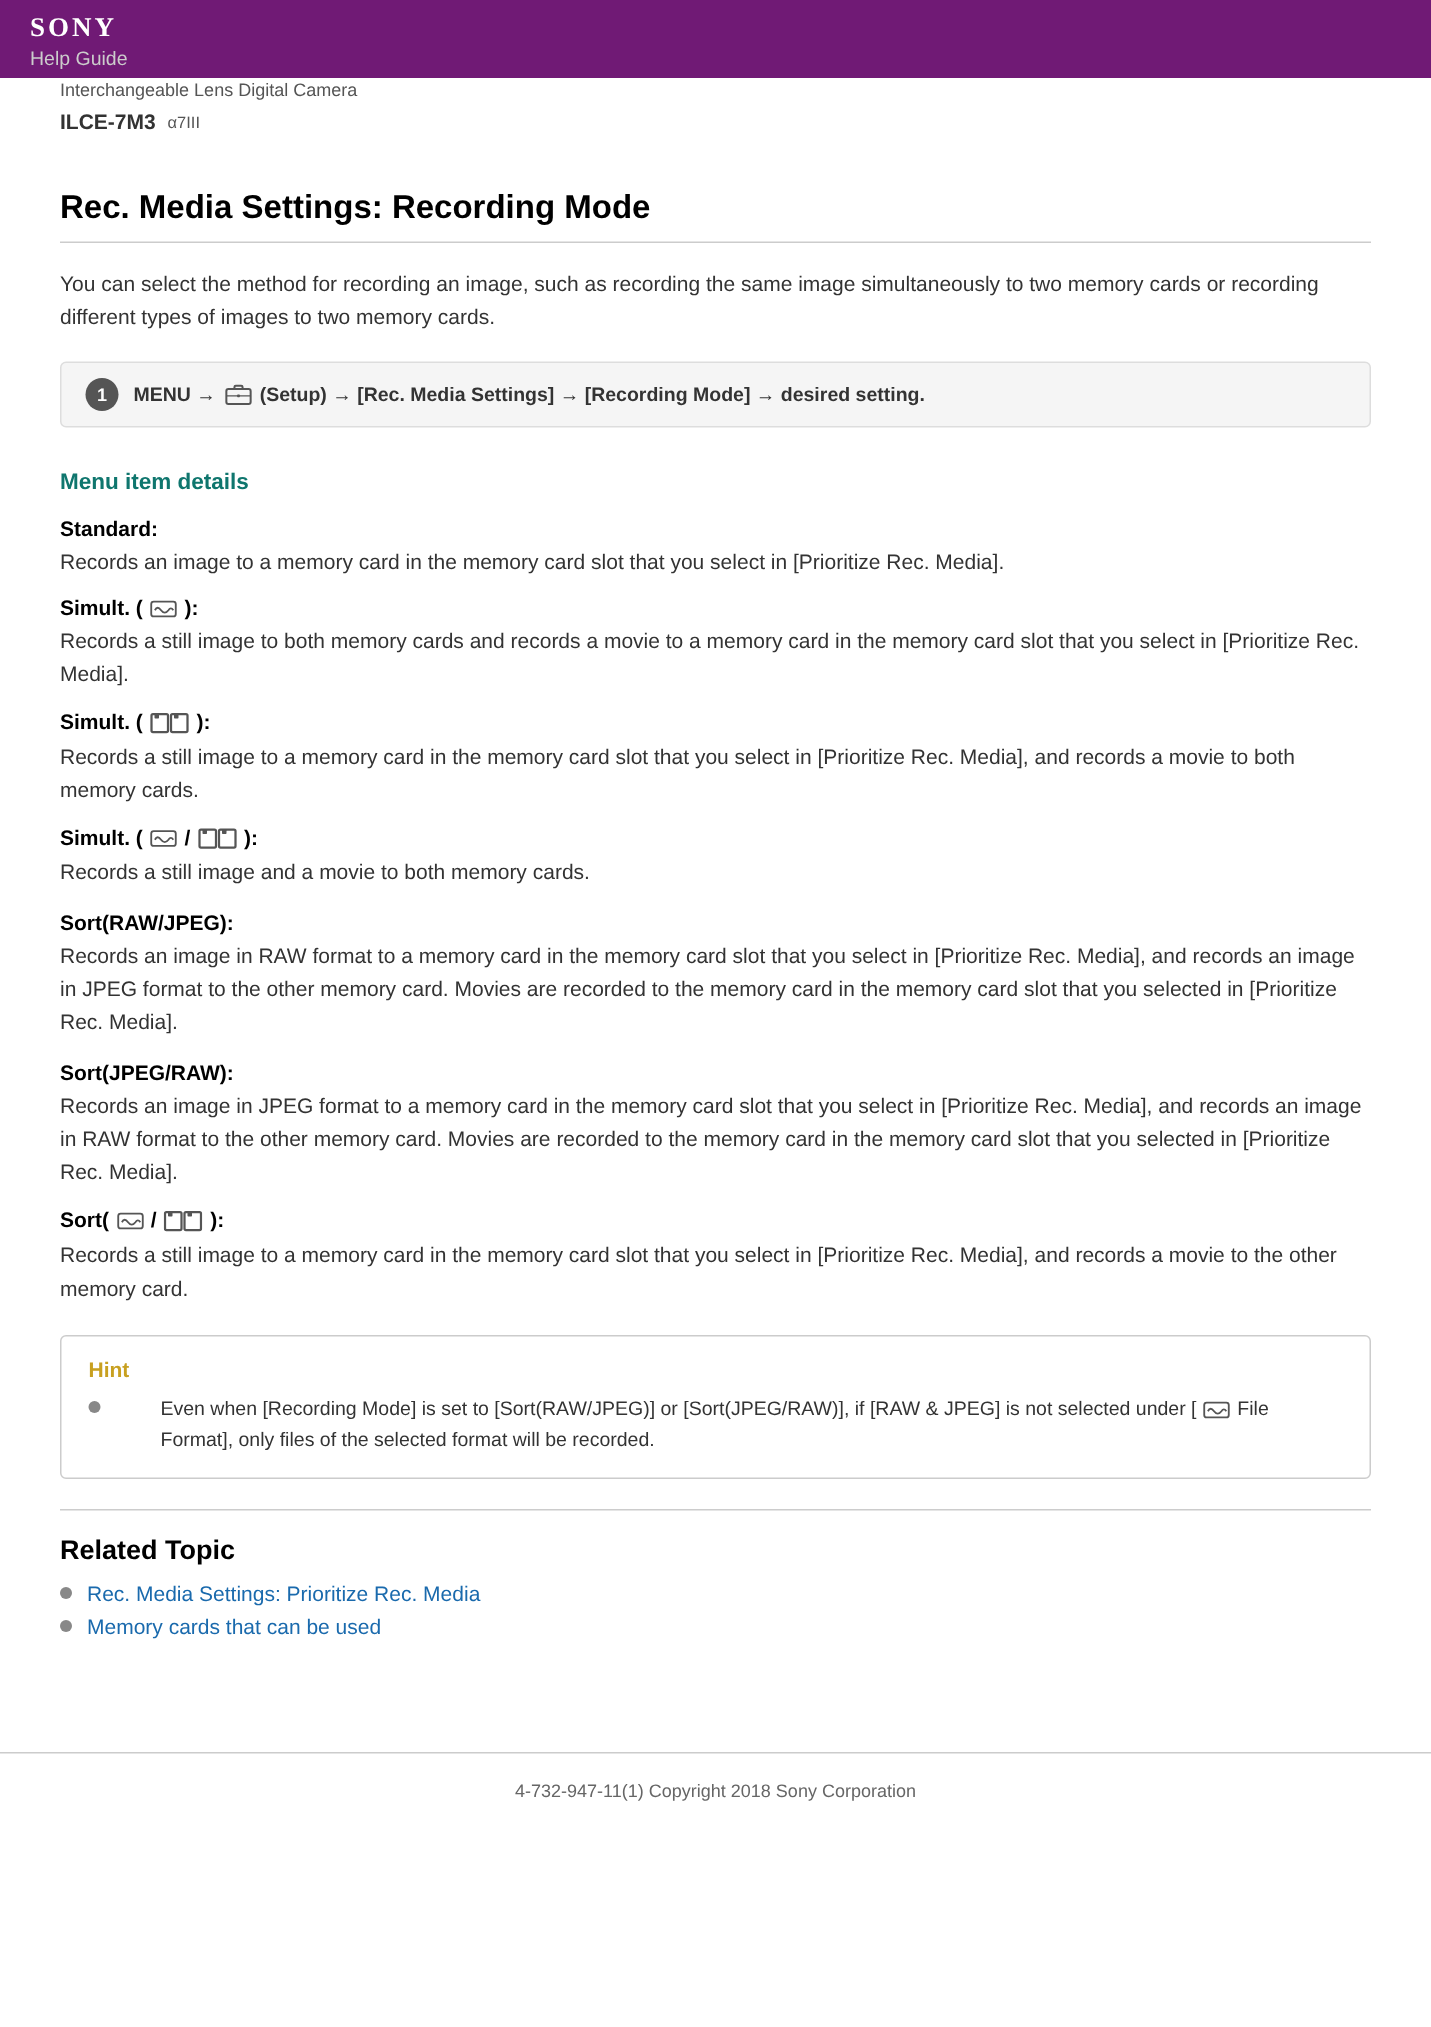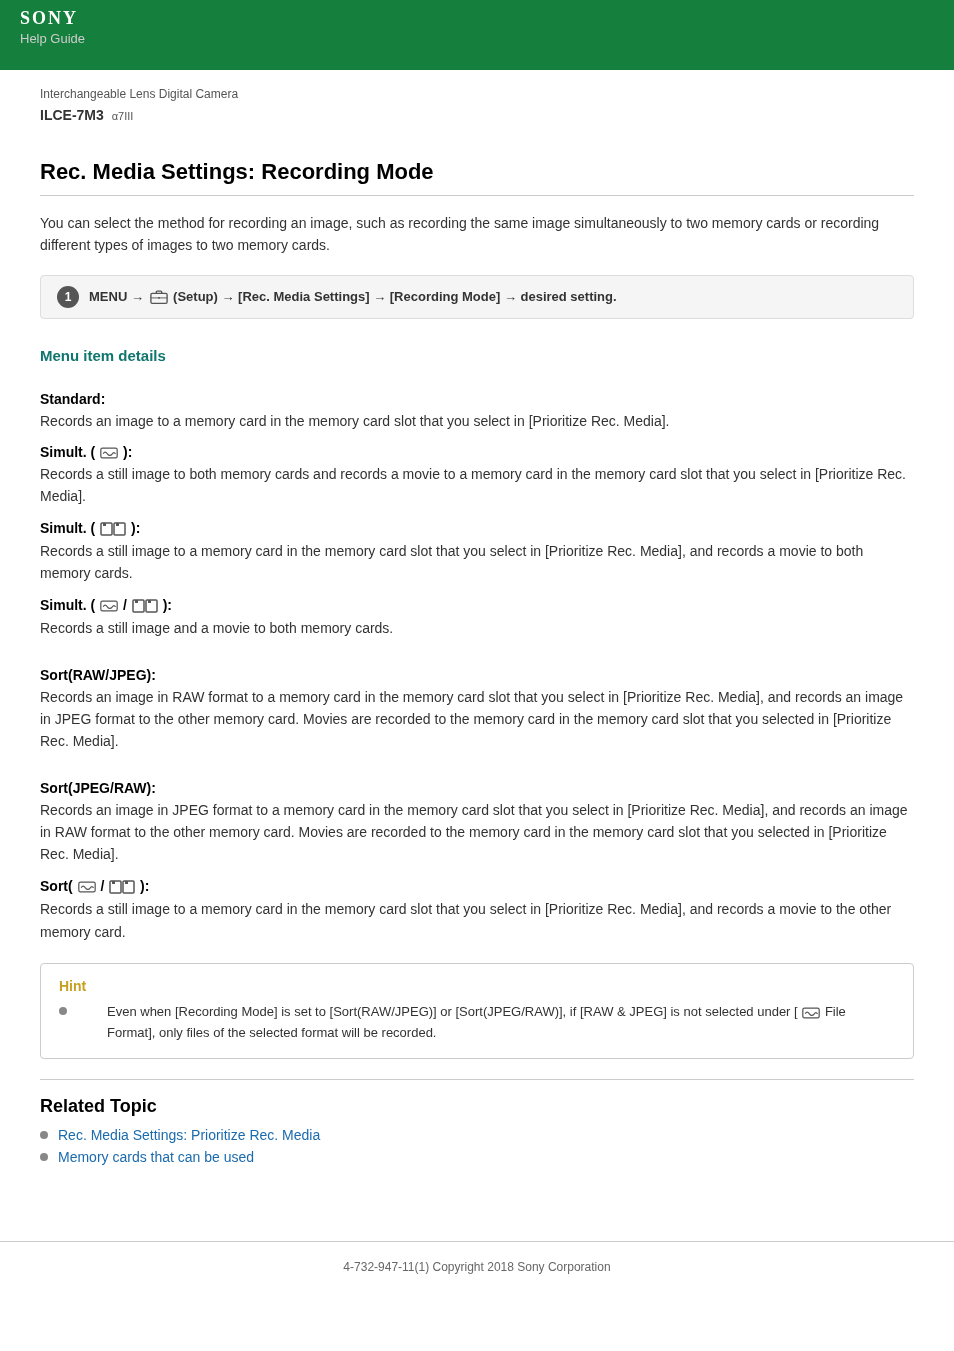--- a/index.html
+++ b/index.html
@@ -7,39 +7,39 @@
       font-family: Arial, Helvetica, sans-serif;
       font-size: 14px;
       color: #333;
       background: #fff;
       width: 954px;
       min-height: 1351px;
     }
 
     
     .header {
-      background: #15803d;
+      background: #701a75;
       color: #fff;
-      padding: 8px 20px 24px 20px;
+      padding: 8px 20px 6px 20px;
     }
     .header-brand {
       font-size: 18px;
       font-weight: bold;
       letter-spacing: 2px;
       font-family: 'Times New Roman', serif;
     }
     .header-subtitle {
       font-size: 13px;
       color: #ccc;
       margin-top: 2px;
     }
 
     
     .content {
-      padding: 16px 40px 40px 40px;
+      padding: 0 40px 40px 40px;
       max-width: 954px;
     }
 
     .breadcrumb {
       font-size: 12px;
       color: #555;
       margin-bottom: 4px;
       line-height: 1.4;
     }
     .breadcrumb-model {
@@ -118,21 +118,21 @@
     h2 {
       font-size: 15px;
       font-weight: bold;
       color: #0f766e;
       margin-bottom: 12px;
     }
 
     .section-heading {
       font-weight: bold;
       font-size: 14px;
-      margin-top: 27px;
+      margin-top: 14px;
       margin-bottom: 3px;
       color: #000;
     }
 
     .item-label {
       font-weight: bold;
       font-size: 14px;
       margin-top: 12px;
       margin-bottom: 3px;
       color: #000;

